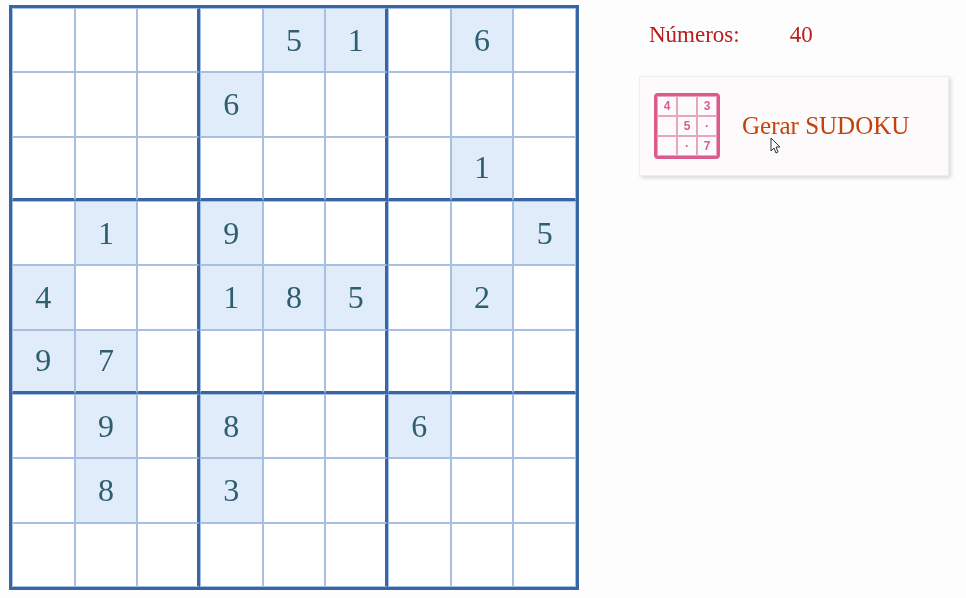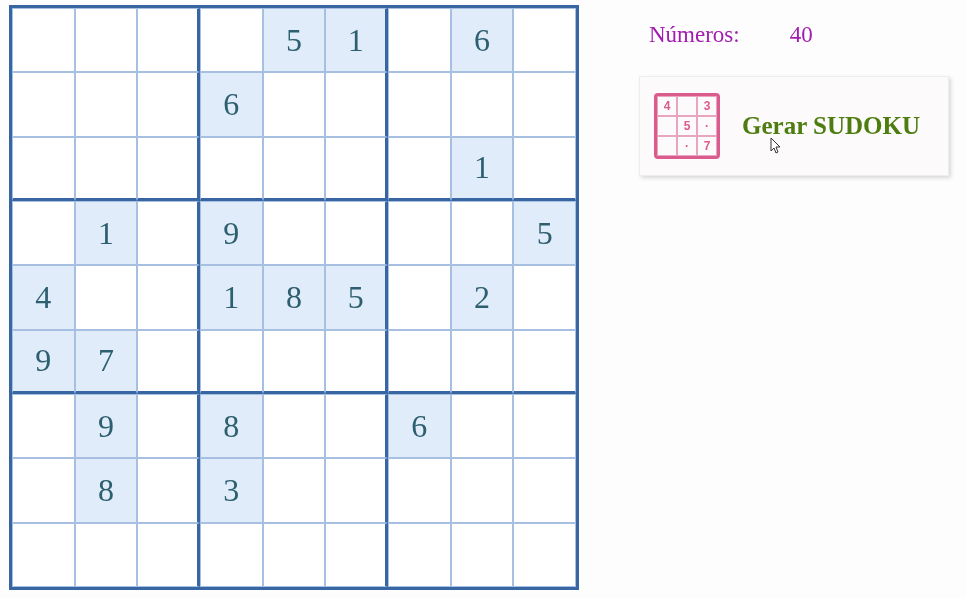--- a/index.html
+++ b/index.html
@@ -50,21 +50,21 @@
       position: absolute;
       left: 639px;
       top: 22px;
       width: 310px;
     }
     .numeros-row {
       display: flex;
       align-items: baseline;
       gap: 30px;
       font-size: 23px;
-      color: #a21caf;
+      color: #b91c1c;
       margin-left: 10px;
       margin-bottom: 28px;
     }
     .numeros-label {
       font-weight: 400;
     }
     .numeros-value {
       font-weight: 400;
       margin-left: 20px;
     }
@@ -96,22 +96,22 @@
       display: flex;
       align-items: center;
       justify-content: center;
       font-size: 12px;
       font-weight: bold;
       color: #db5b8d;
       font-family: Arial, sans-serif;
     }
     .generate-btn-label {
       font-size: 25px;
-      color: #4d7c0f;
-      font-weight: 700;
+      color: #c2410c;
+      font-weight: 400;
     }
     .cursor-pointer {
       position: absolute;
       left: 130px;
       top: 60px;
       font-size: 16px;
       color: #222;
       pointer-events: none;
     }
   </style>

